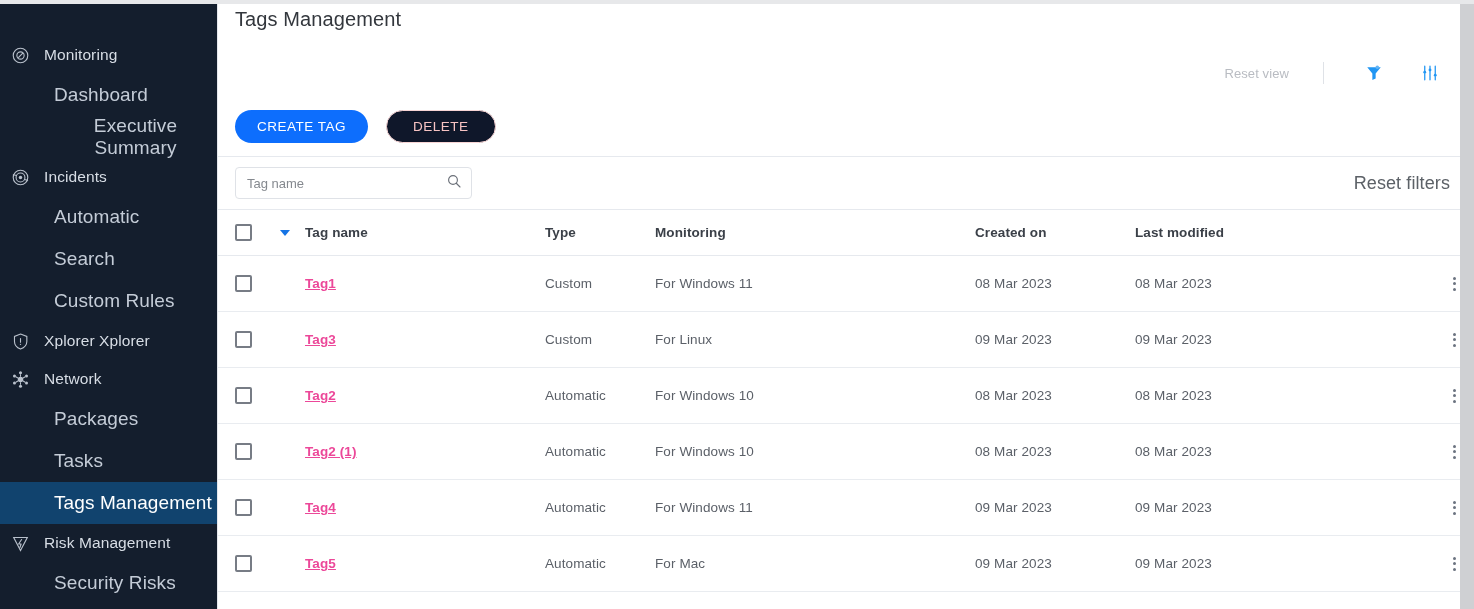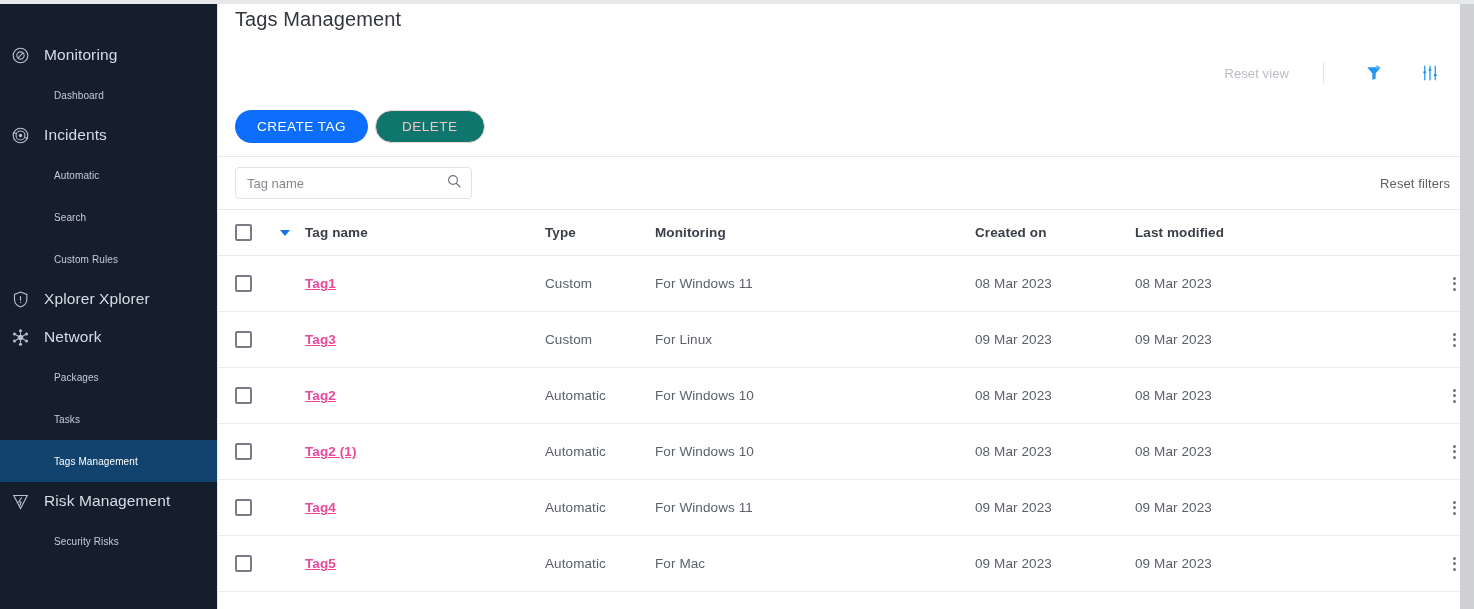--- a/index.html
+++ b/index.html
@@ -38,21 +38,21 @@
     font-size: 15.5px;
     color: #d7dde5;
     margin-left: 14px;
     letter-spacing: .1px;
   }
   .nav-item.sub {
     padding-left: 54px;
     height: 42px;
   }
   .nav-item.sub .nav-label {
-    font-size: 10px;
+    font-size: 19px;
     color: #c4ccd7;
     letter-spacing: .1px;
   }
   .nav-item.sub.active {
     background: #11436e;
   }
   .nav-item.sub.active .nav-label {
     color: #ffffff;
   }
   .nav-icon {
@@ -104,21 +104,21 @@
   .tb-btn {
     width: 40px; height: 26px;
     display: flex; align-items: center; justify-content: center;
     cursor: pointer;
   }
   .tb-btn.first { margin-left: 14px; }
 
   .action-row {
     display: flex;
     align-items: flex-start;
-    gap: 7px;
+    gap: 18px;
     padding: 0 0 0 17px;
     position: absolute;
     top: 110px;
     left: 0;
   }
   .btn {
     height: 33px;
     border-radius: 17px;
     font-size: 13.5px;
     letter-spacing: .5px;
@@ -129,21 +129,21 @@
     border: none;
     font-family: "Liberation Sans", sans-serif;
   }
   .btn-primary {
     background: #0d6efd;
     color: #ffffff;
     padding: 0 22px;
     font-weight: 500;
   }
   .btn-danger-outline {
-    background: #0f766e;
+    background: #0f172a;
     color: #f7c3c3;
     border: 1px solid #f7d4d4;
     padding: 8px 26px;
   }
 
   .divider-line {
     position: absolute;
     left: 0; right: 0;
     height: 1px;
     background: #e6e9ee;
@@ -175,21 +175,21 @@
     border: none;
     outline: none;
     font-size: 13px;
     color: #4a4f57;
     font-family: "Liberation Sans", sans-serif;
     background: transparent;
   }
   .search-box input::placeholder { color: #85898f; }
   .reset-filters {
     margin-left: auto;
-    font-size: 13px;
+    font-size: 18px;
     color: #5c6167;
     cursor: pointer;
     letter-spacing: .1px;
   }
 
   
   .table {
     position: absolute;
     top: 210px;
     left: 0;
@@ -304,20 +304,23 @@
           <path d="M14.6 9.4 L9.6 14.4" stroke-linecap="round"></path>
         </svg>
       </span>
       <span class="nav-label">Monitoring</span>
     </div>
 
     <div class="nav-item sub">
       <span class="nav-label">Dashboard</span>
     </div>
 
+    <div class="nav-item sub">
+      <span class="nav-label">Executive Summary</span>
+    </div>
 
     <div class="nav-item top-level">
       <span class="nav-icon">
         <svg width="19" height="19" viewBox="0 0 24 24" fill="none" stroke="#b9c1cc" stroke-width="1.4">
           <circle cx="12" cy="12" r="9.2"></circle>
             <circle cx="12" cy="12" r="5.6"></circle>
             <circle cx="12" cy="12" r="2.2" fill="#b9c1cc" stroke="none"></circle>
           <path d="M3 8.5 L7 9.5 M21 15.5 L17 14.5" stroke-linecap="round"></path>
         </svg>
       </span>

